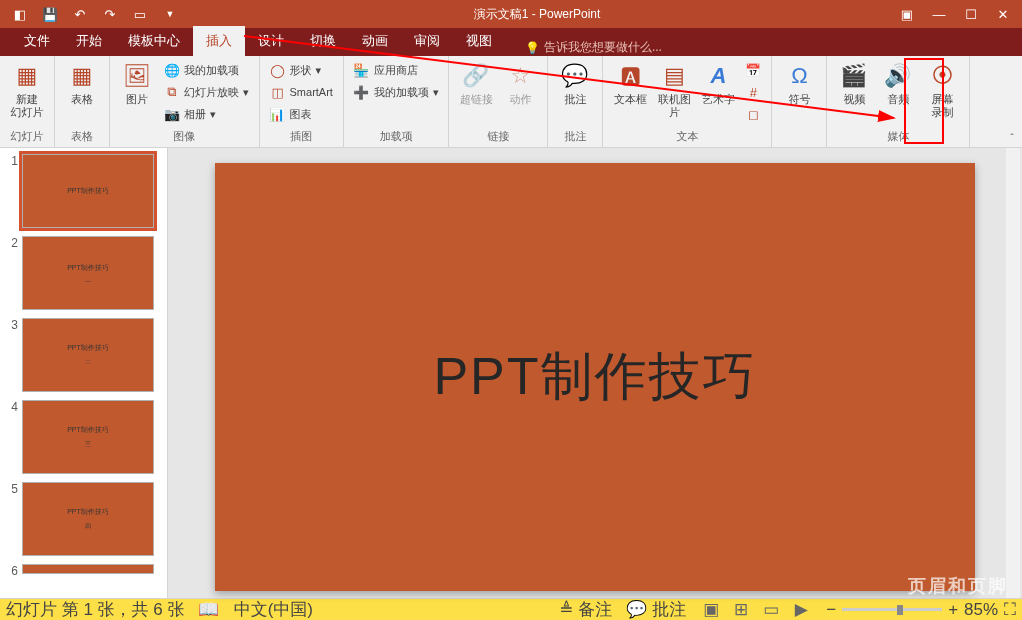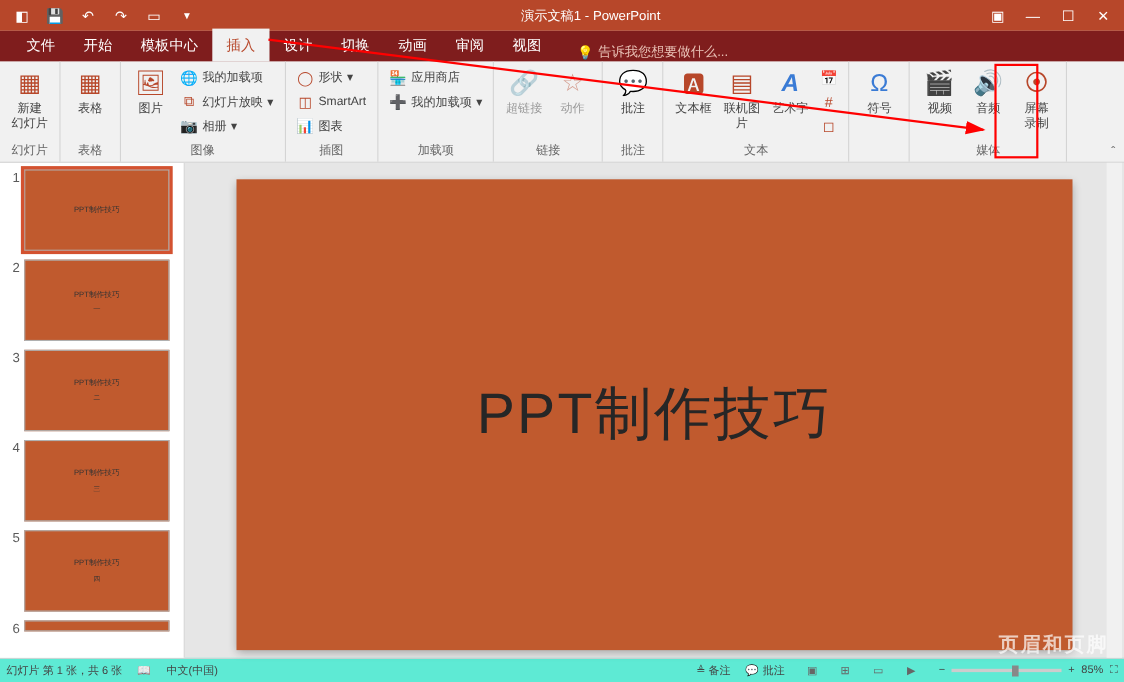--- a/index.html
+++ b/index.html
@@ -47,21 +47,21 @@
 .thumb .t-title { font-size: 7px; color: #333; }
 .thumb .t-sub { font-size: 6px; color: #333; }
 
 .slide-area { flex: 1; display: flex; align-items: flex-start; justify-content: center; padding: 10px 20px; position: relative; }
 .slide-area::after { content: ""; position: absolute; right: 2px; top: 0; bottom: 0; width: 14px; background: #f1f1f1; }
 .slide-area::before { content: ""; position: absolute; left: 0; right: 0; bottom: 2px; height: 0px; }
 .slide { width: 760px; height: 428px; background: #c05a2e; box-shadow: 0 3px 8px rgba(0,0,0,0.3); display: flex; align-items: center; justify-content: center; margin-top: 5px; }
 .slide-title { font-size: 52px; color: #262626; letter-spacing: 2px; }
 
 
-.statusbar { height: 22px; background: #5eead4; border-top: 1px solid #d4d4d4; display: flex; align-items: center; font-size: 10px; color: #444; padding: 0 6px; gap: 14px; }
+.statusbar { height: 22px; background: #fde047; border-top: 1px solid #d4d4d4; display: flex; align-items: center; font-size: 17px; color: #444; padding: 0 6px; gap: 14px; }
 .statusbar .spacer { flex: 1; }
 .statusbar .view-btns { display: flex; align-items: center; gap: 8px; }
 .statusbar .view-btns .vb { width: 22px; height: 16px; display: flex; align-items: center; justify-content: center; color: #666; }
 .statusbar .zoom { display: flex; align-items: center; gap: 6px; }
 .statusbar .zoom-track { width: 100px; height: 3px; background: #ccc; position: relative; }
 .statusbar .zoom-thumb { position: absolute; top: -3px; left: 55%; width: 6px; height: 10px; background: #888; }
 
 
 svg.arrow { position: absolute; top: 30px; left: 240px; pointer-events: none; }
 

